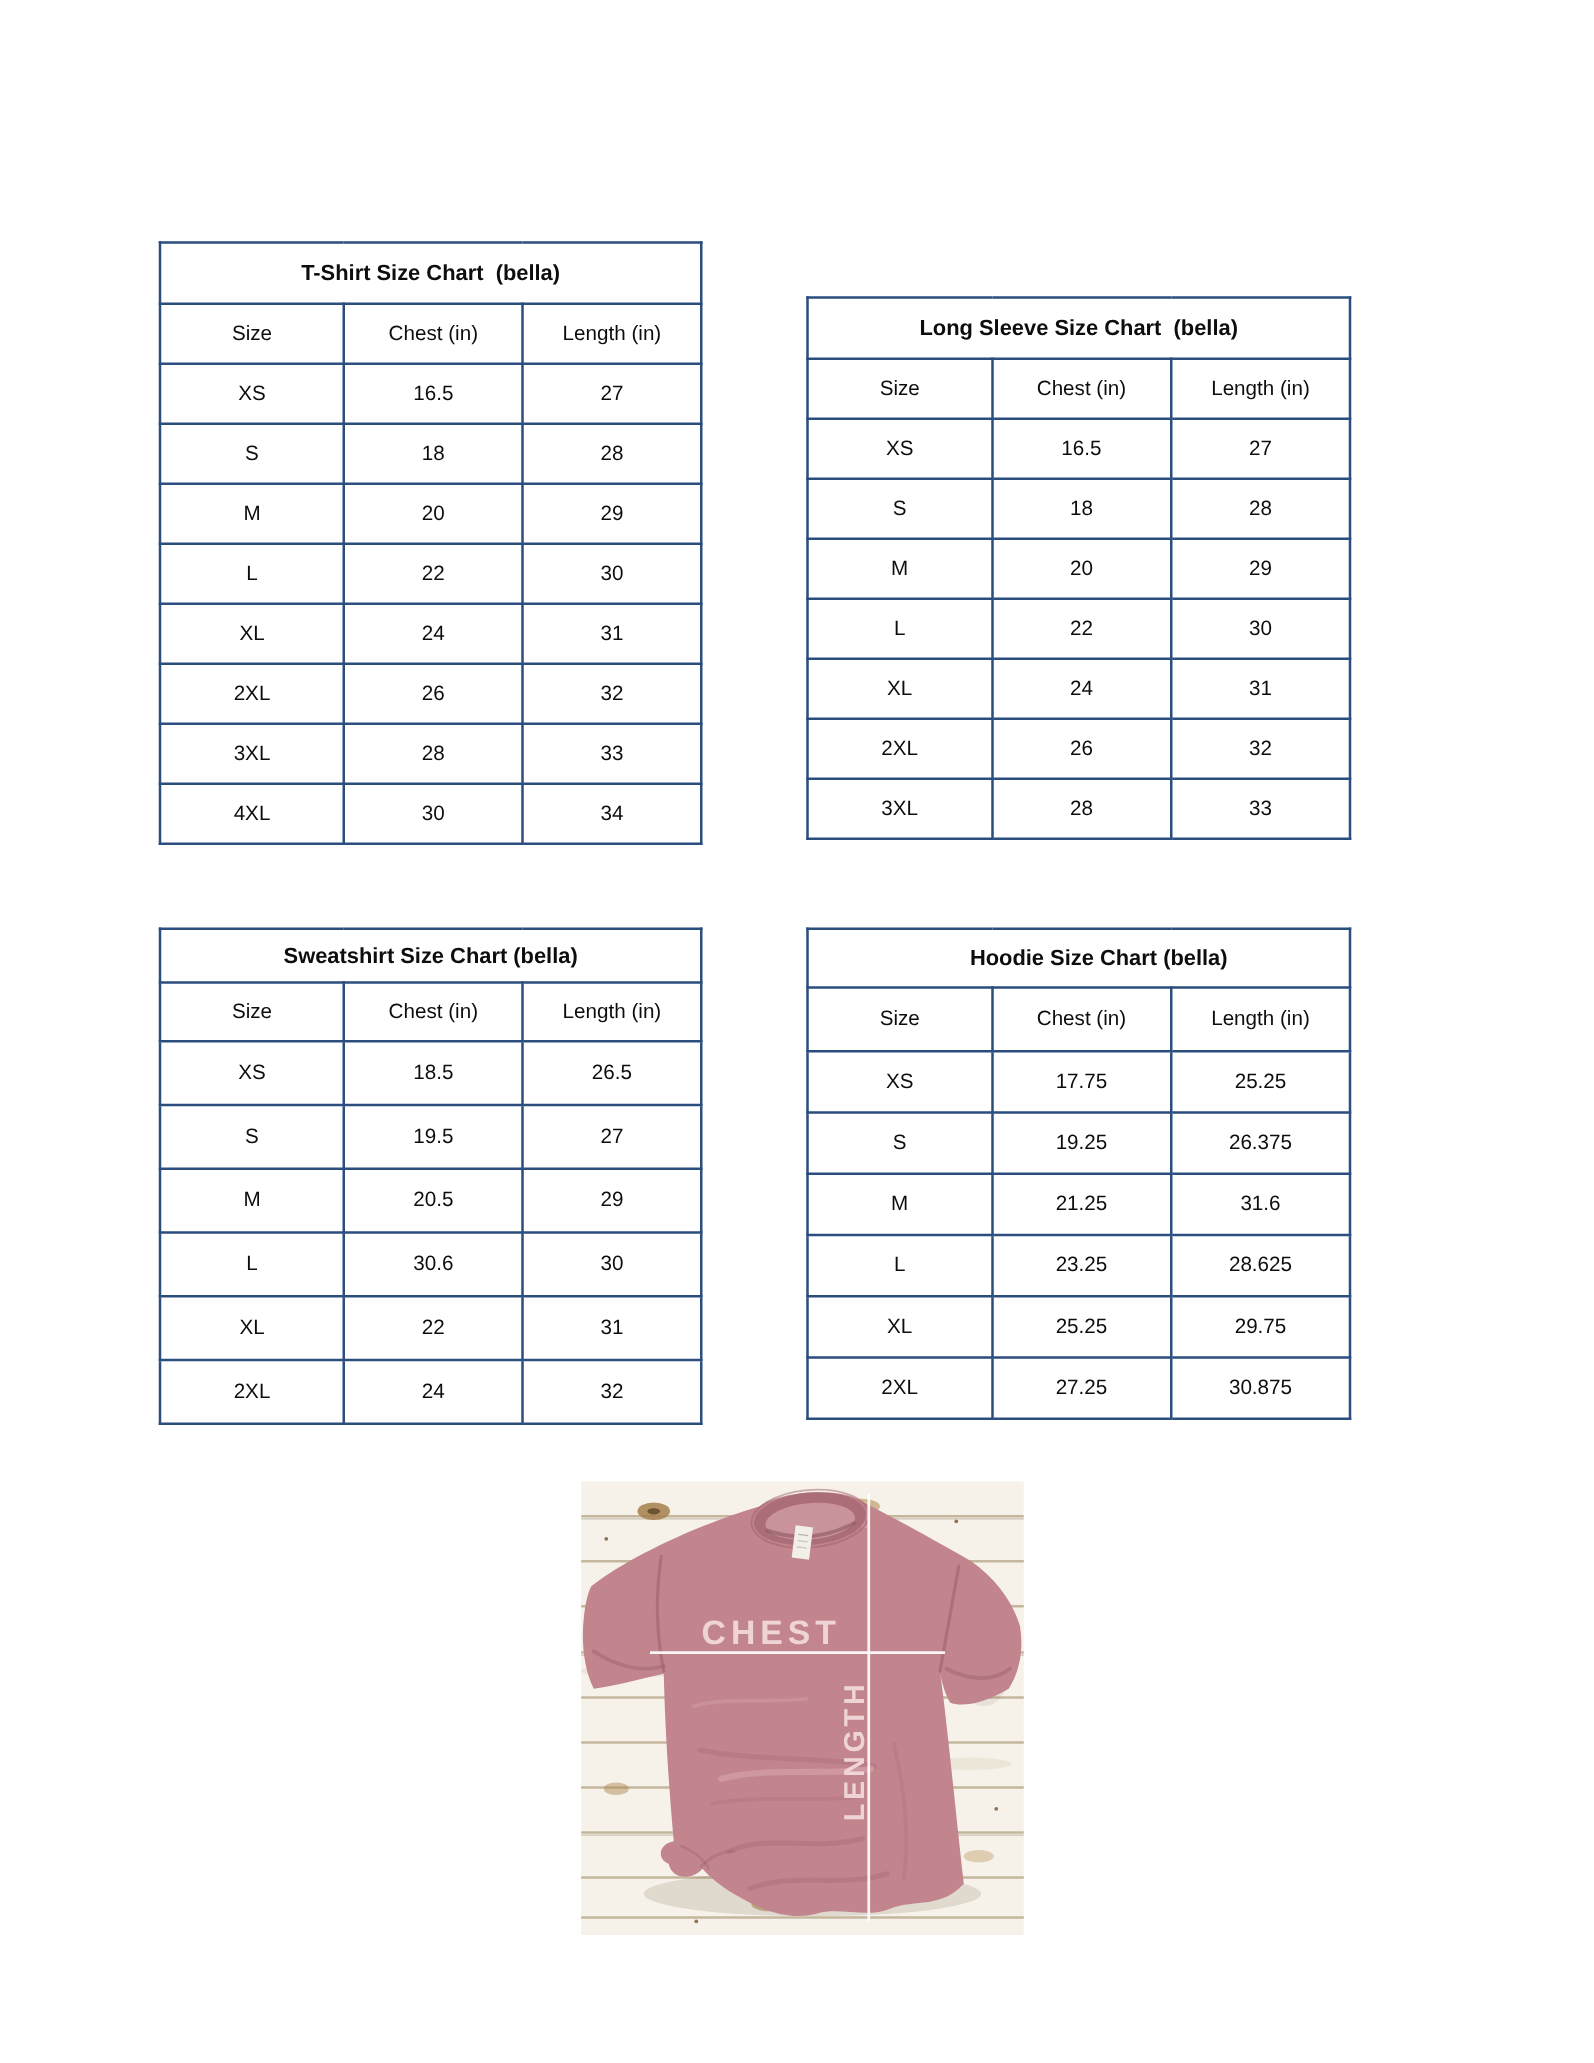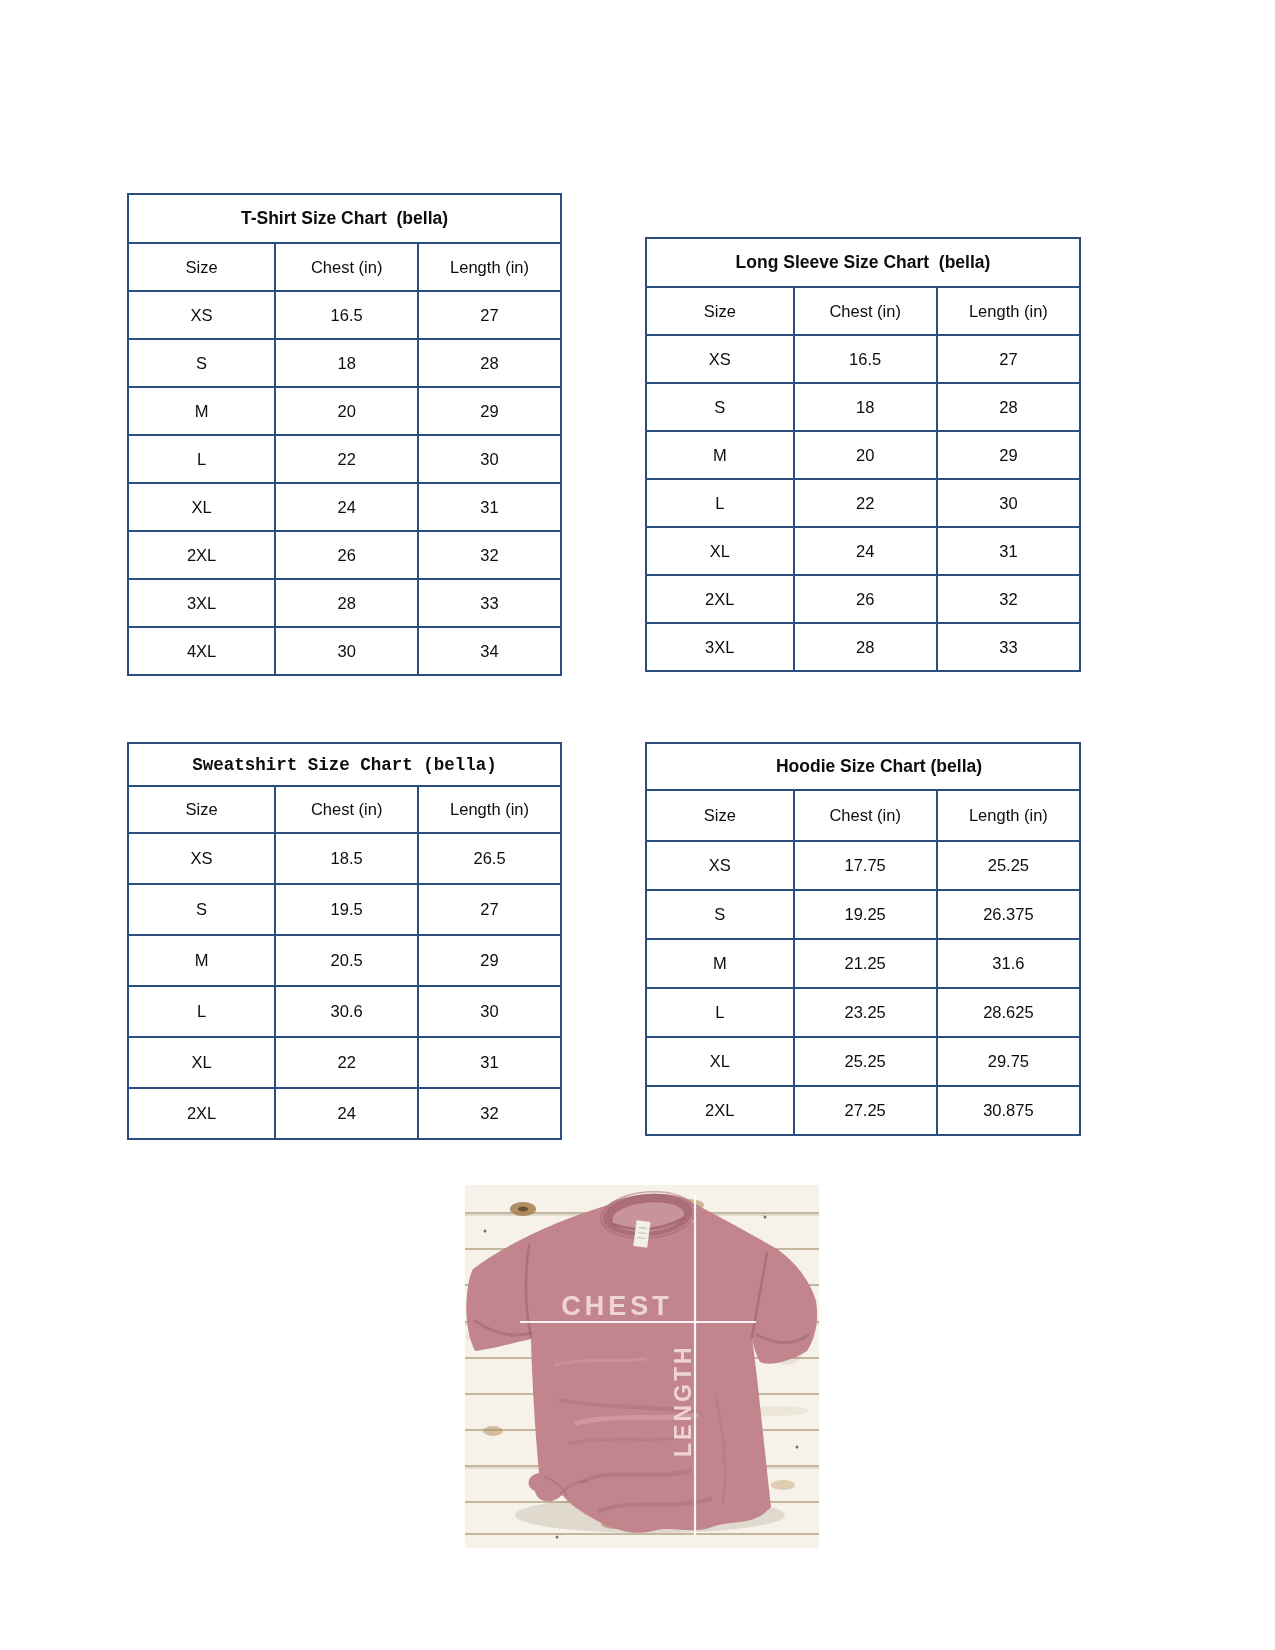--- a/index.html
+++ b/index.html
@@ -34,21 +34,21 @@
   
   .tbl-0{left:127px;top:193px;width:435px;}
   .tbl-1{left:645px;top:193px;width:436px;margin-top:44px;}
   .tbl-2{left:127px;top:742px;width:435px;}
   .tbl-3{left:645px;top:742px;width:436px;}
 
   .tbl-0 .title-row th,.tbl-1 .title-row th{height:47px;}
   .tbl-0 .header-row th,.tbl-1 .header-row th{height:46px;}
   .tbl-0 tbody td,.tbl-1 tbody td{height:46px;}
 
-  .tbl-2 .title-row th{height:41px;font-family:Liberation Mono, monospace;}
+  .tbl-2 .title-row th{height:41px;}
   .tbl-2 .header-row th{height:45px;}
   .tbl-2 tbody td{height:49px;}
 
   .tbl-3 .title-row th{height:45px;padding-left:36px;}
   .tbl-3 .header-row th{height:49px;}
   .tbl-3 tbody td{height:47px;}
 
   figure.shirt-photo{
     position:absolute;
     left:438px;top:1185px;

